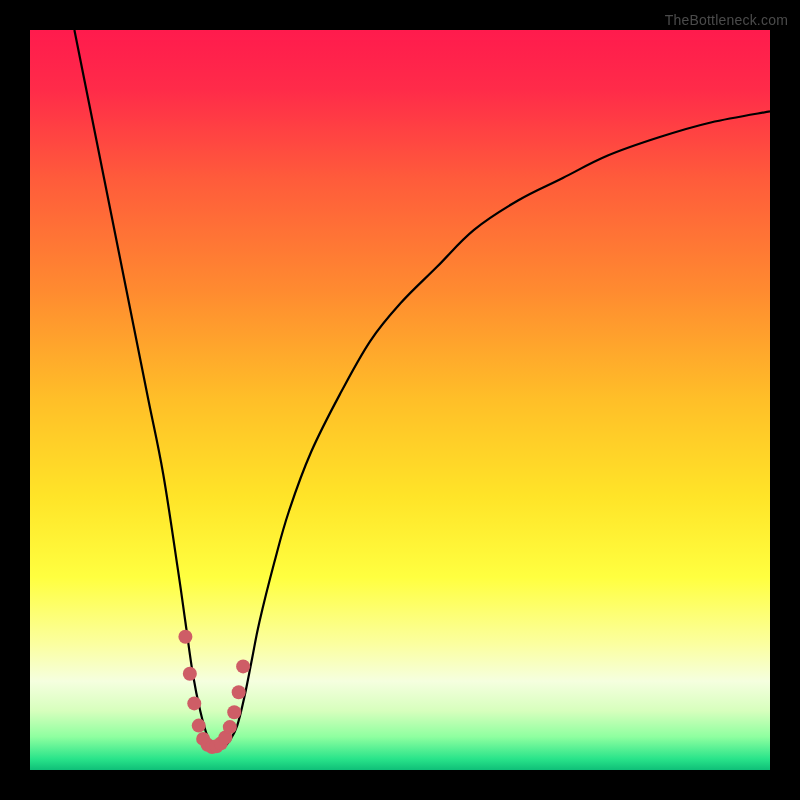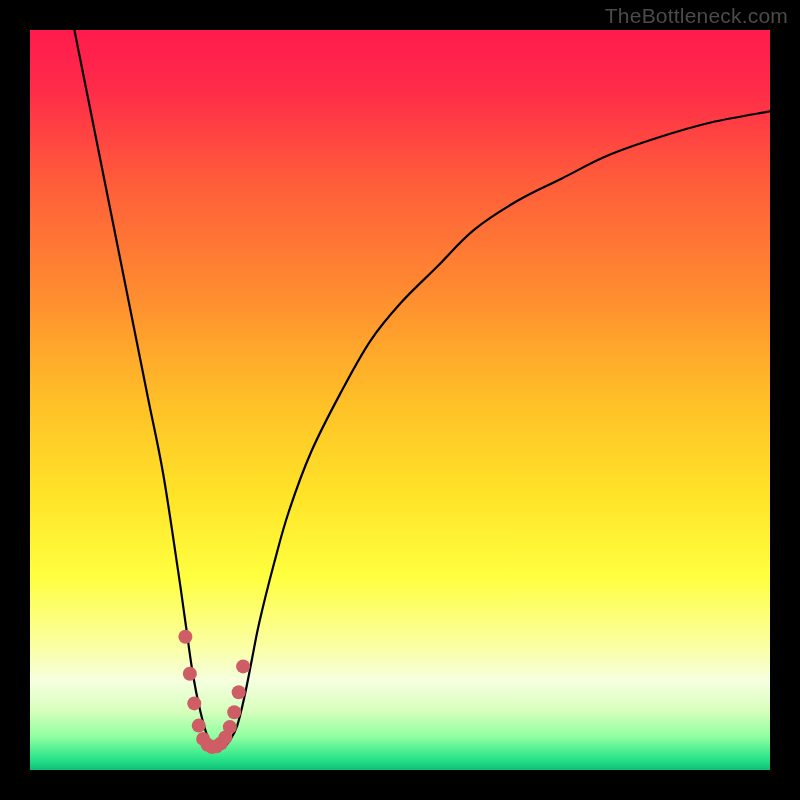--- a/index.html
+++ b/index.html
@@ -35,24 +35,24 @@
   }
   .curve-svg {
     position: absolute;
     left: 0;
     top: 0;
     width: 100%;
     height: 100%;
   }
   .watermark {
     position: absolute;
-    top: 4px;
+    top: 12px;
     right: 12px;
     font-family: Arial, Helvetica, sans-serif;
-    font-size: 21px;
+    font-size: 14px;
     color: #4b4b4b;
     letter-spacing: 0.2px;
   }
 </style>
 </head>
 <body>
 
 <div class="frame">
   <div class="plot">
     <svg class="gradient" viewBox="0 0 740 740" preserveAspectRatio="none">

